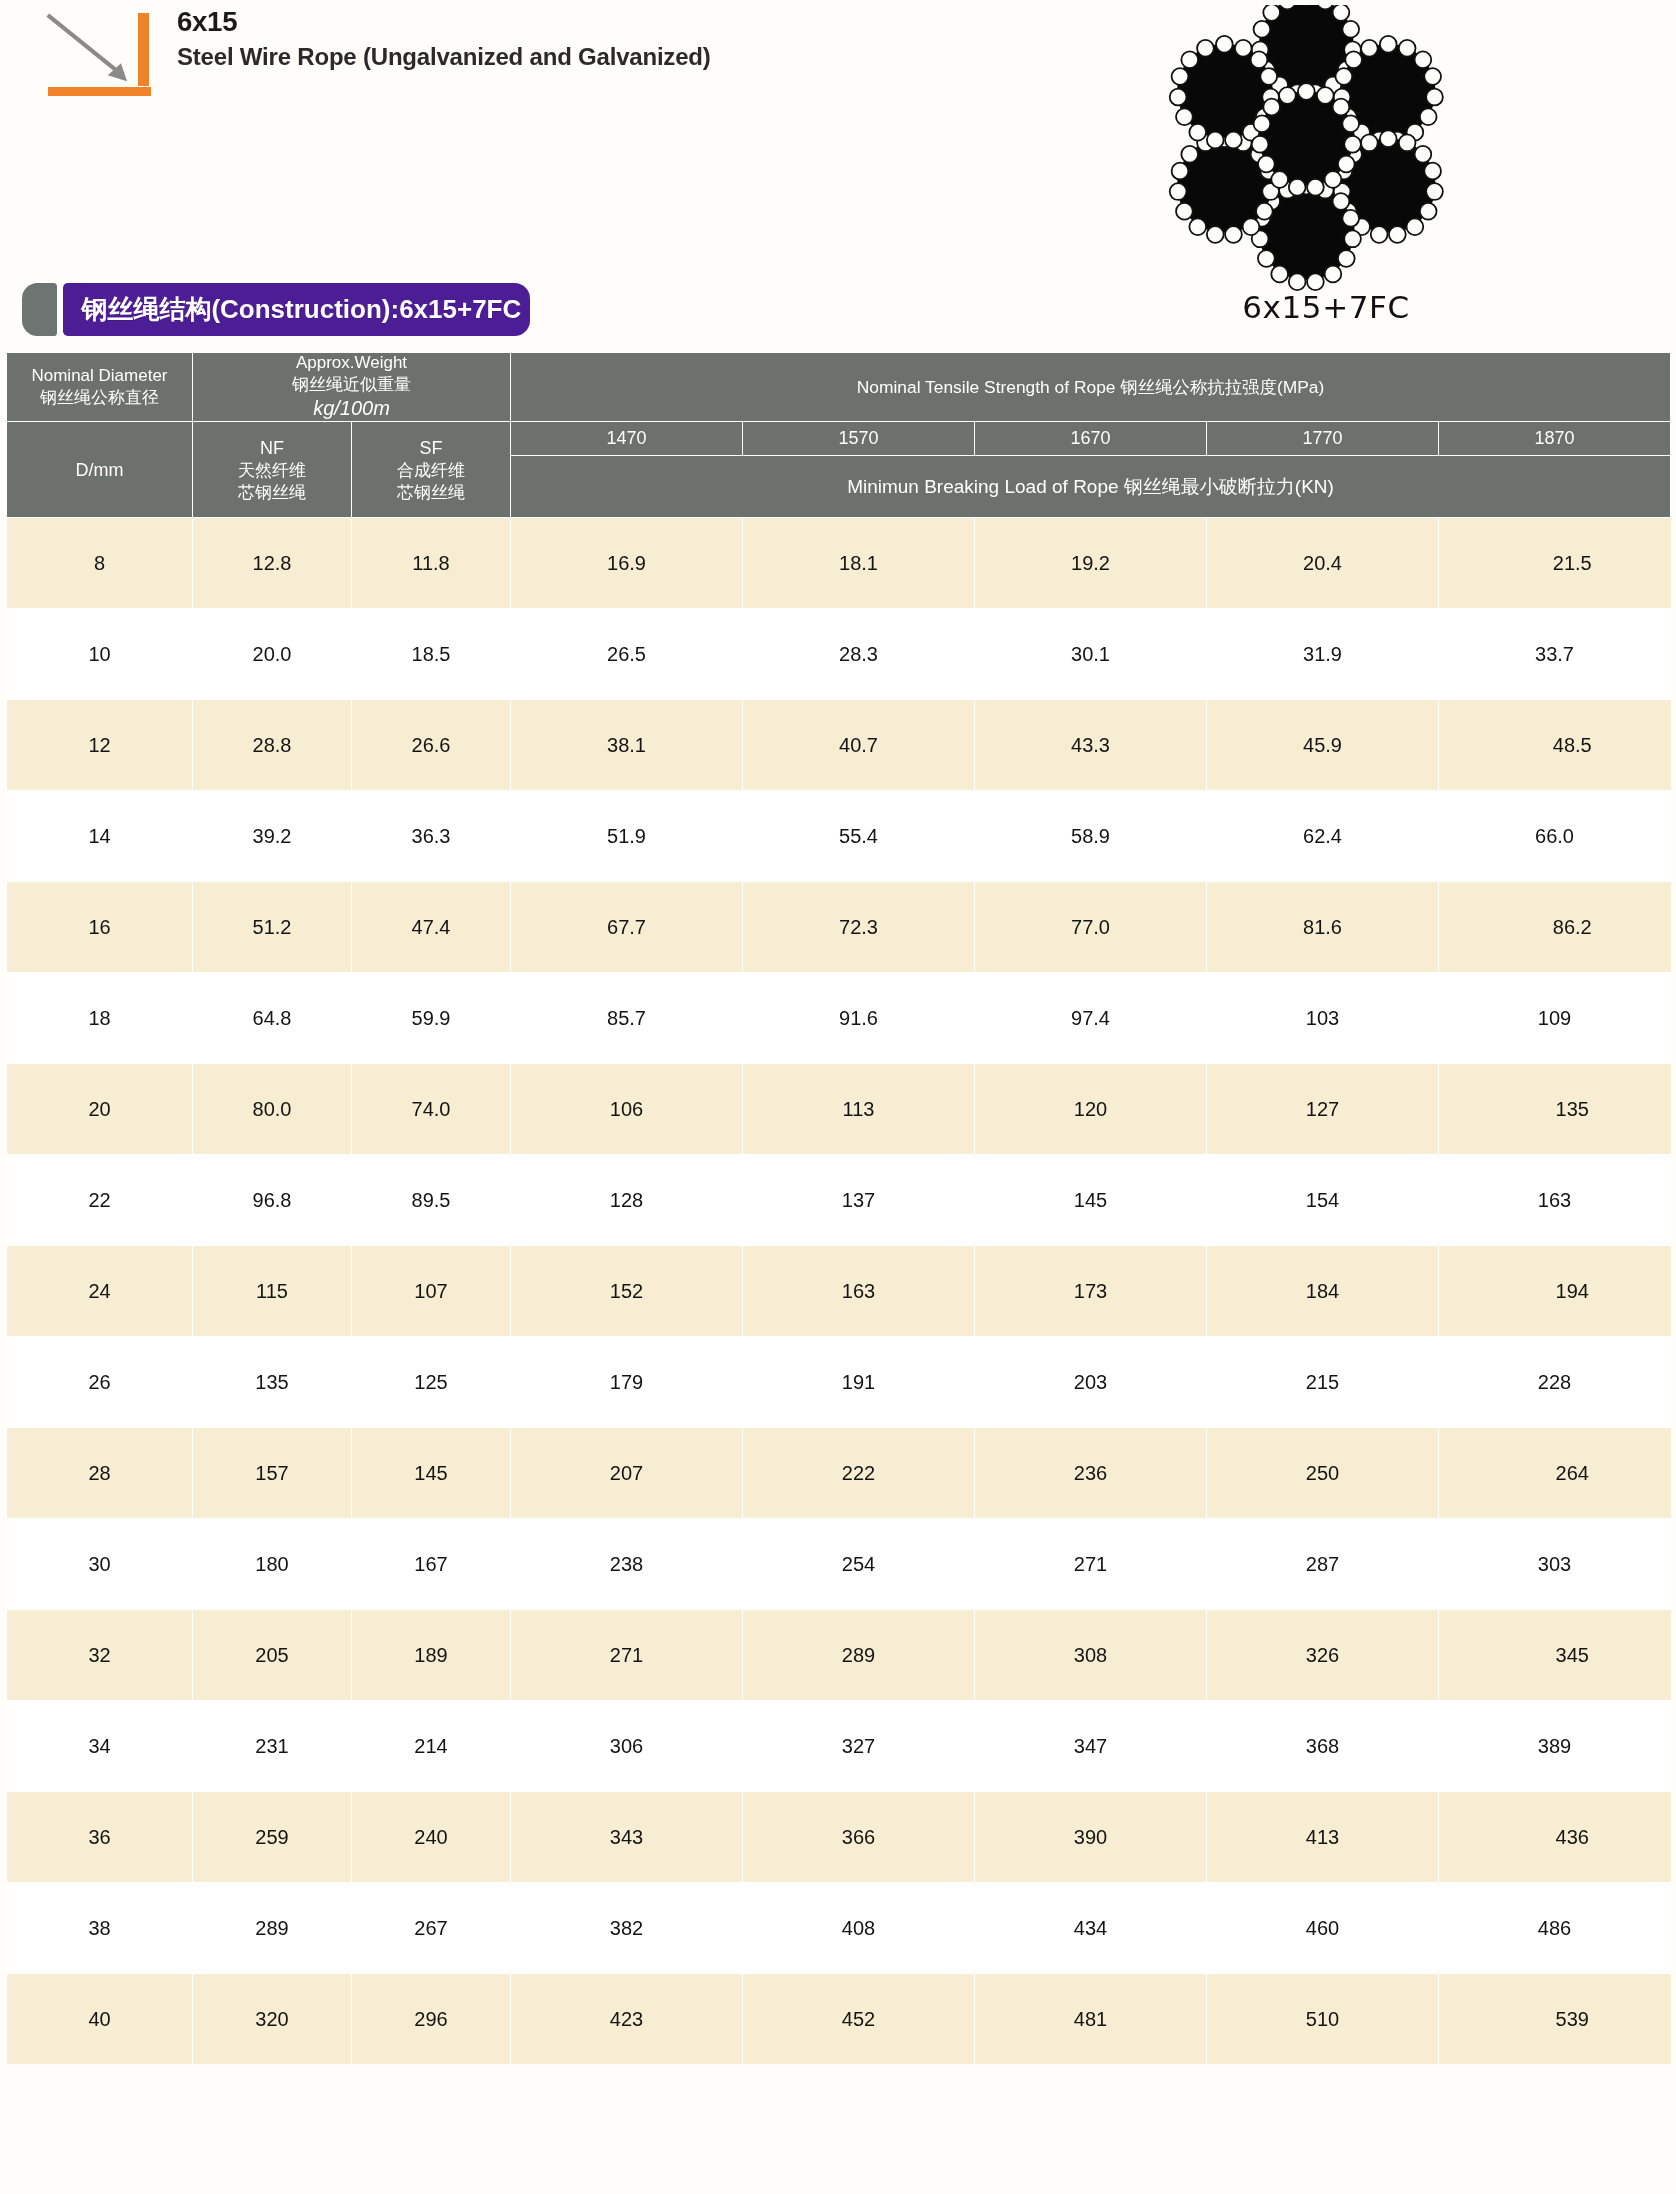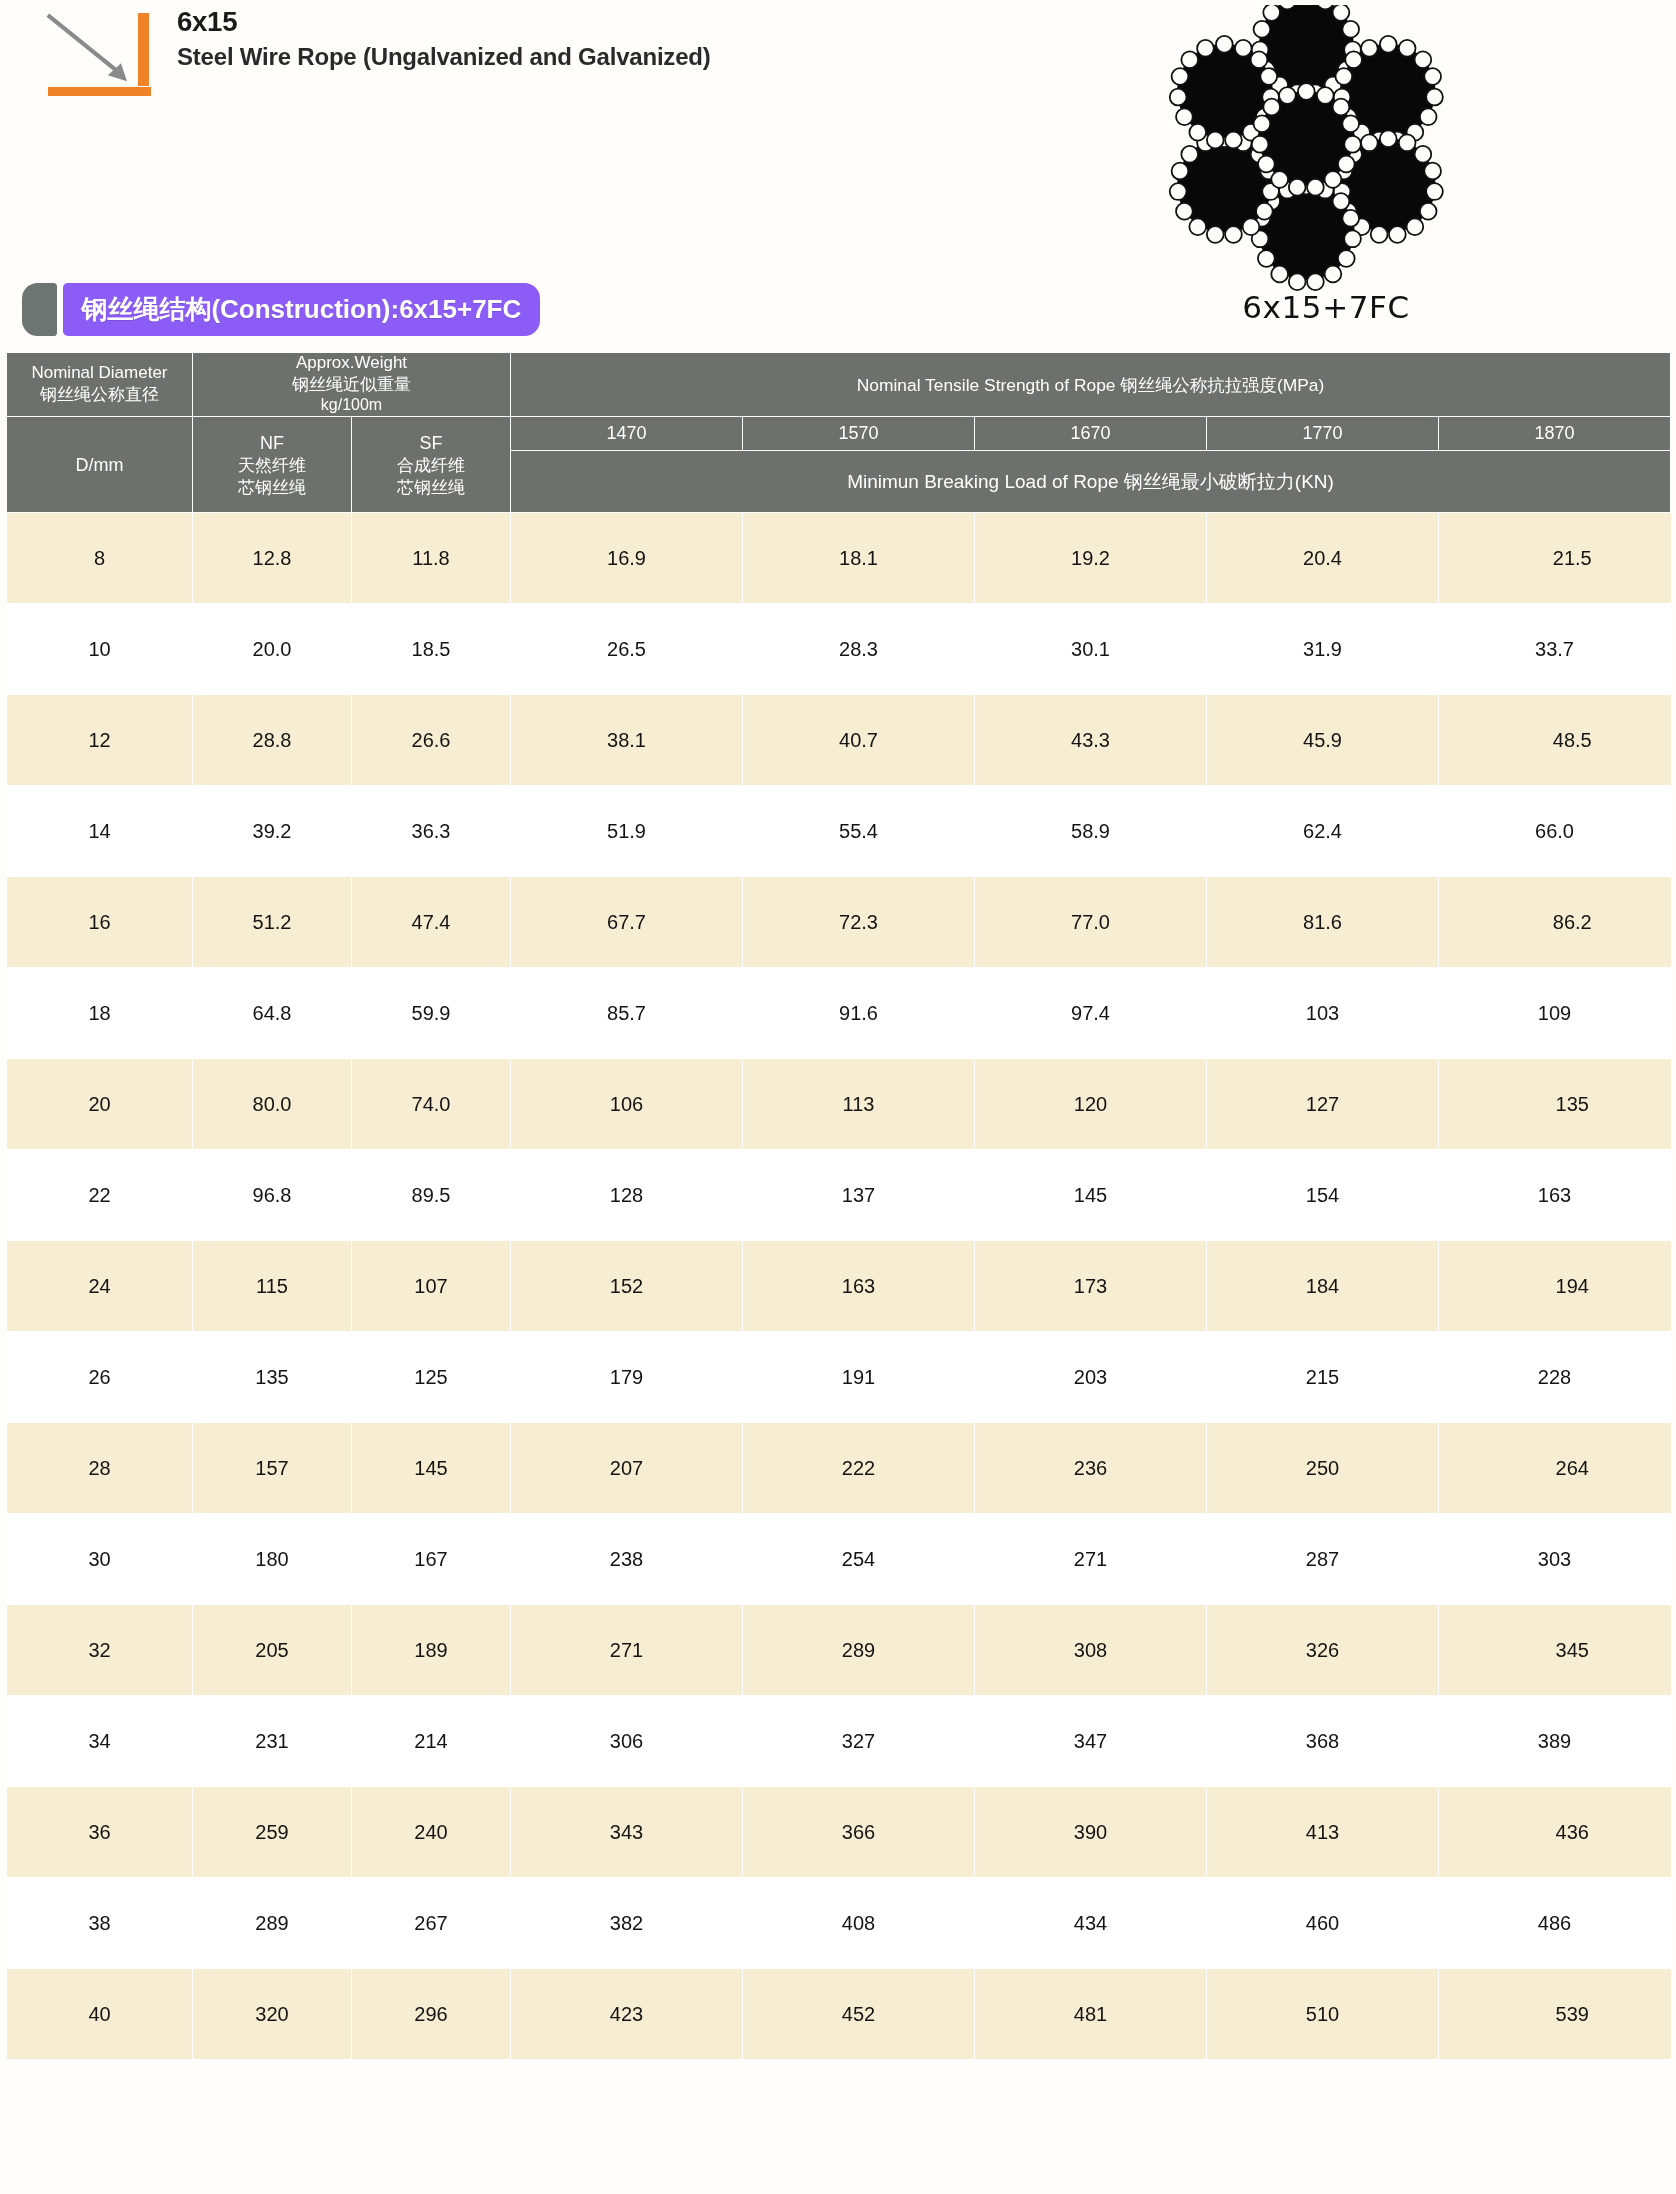--- a/index.html
+++ b/index.html
@@ -89,23 +89,23 @@
     display: flex;
     align-items: stretch;
   }
   #banner-cap {
     width: 35px;
     background: #6e7471;
     border-radius: 15.6px 3.6px 3.6px 15.6px;
     margin-right: 6px;
   }
   #banner-body {
-    background: #8b5cf6;
+    background: #4c1d95;
     border-radius: 4.8px 15.6px 15.6px 4.8px;
-    padding: 0 19px 0 18px;
+    padding: 0 9px 0 18px;
     display: flex;
     align-items: center;
   }
   #banner-text {
     color: #ffffff;
     font-size: 26px;
     font-weight: bold;
     letter-spacing: 0px;
     white-space: nowrap;
     text-shadow: 0 0.6px 0 rgba(0,0,0,0.12);
@@ -138,24 +138,25 @@
     display: block;
     font-weight: normal;
   }
   .hdr-cn {
     font-size: 17px;
     line-height: 1.28;
     display: block;
     font-weight: normal;
   }
   .hdr-unit {
-    font-size: 16px;
+    font-size: 20px;
     line-height: 1.3;
     display: block;
     font-weight: normal;
+    font-style: italic;
   }
   .hdr-code {
     font-size: 18px;
     line-height: 1.35;
     display: block;
     font-weight: normal;
   }
   .hdr-strength-title {
     font-size: 17.4px;
     font-weight: normal;

